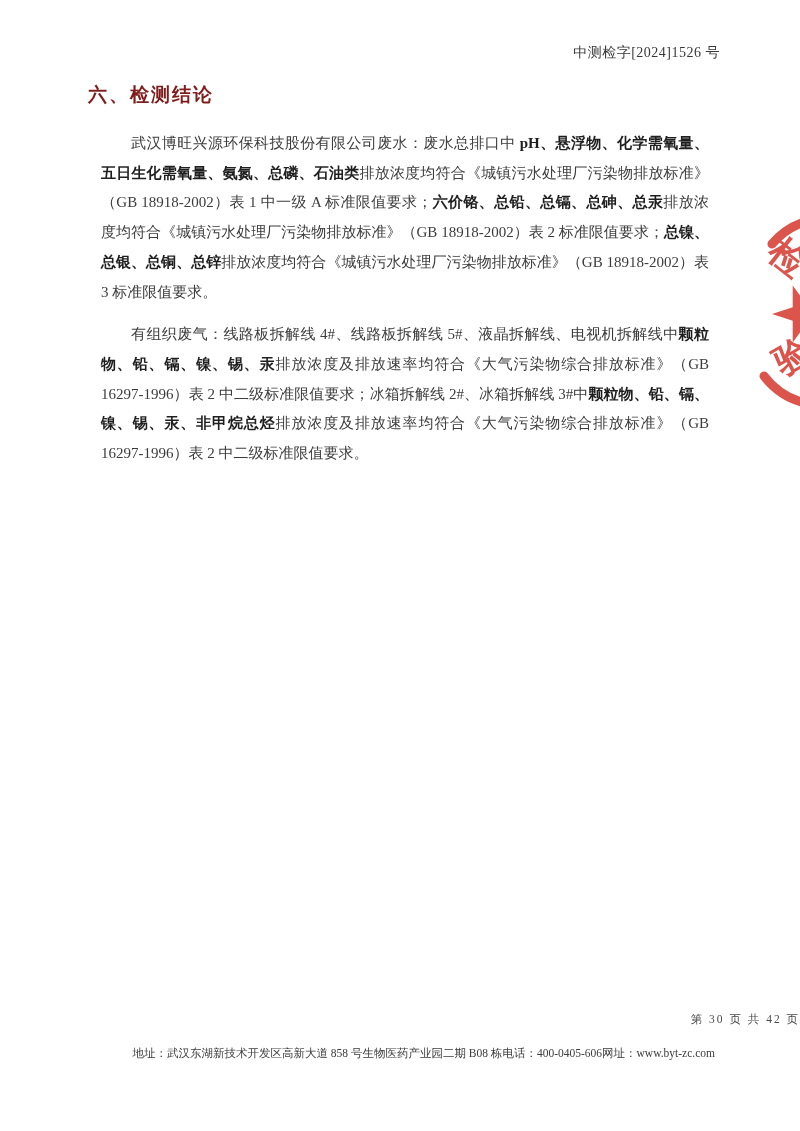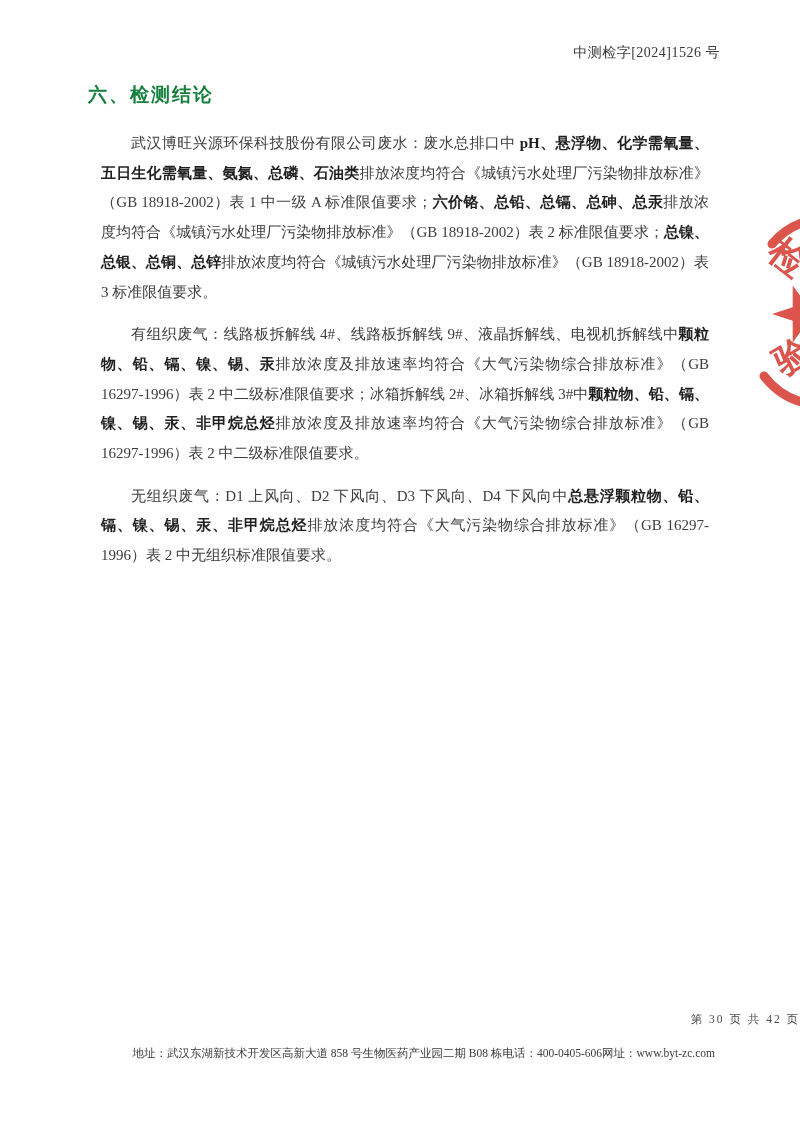--- a/index.html
+++ b/index.html
@@ -20,21 +20,21 @@
     color: #383838;
     letter-spacing: 0.5px;
   }
   .section-title {
     position: absolute;
     top: 82px;
     left: 88px;
     margin: 0;
     font-size: 19px;
     font-weight: bold;
-    color: #15803d;
+    color: #7f1d1d;
     letter-spacing: 2px;
   }
   .doc-body {
     position: absolute;
     top: 116px;
     left: 88px;
     width: 634px;
     font-size: 15px;
     line-height: 29.7px;
     text-align: justify;
@@ -96,22 +96,21 @@
 <body>
 
 <div class="page">
 
   <div class="doc-number">中测检字[2024]1526 号</div>
 
   <h1 class="section-title">六、检测结论</h1>
 
   <div class="doc-body" id="doc-body">
       <p class="para"><span>武汉博旺兴源环保科技股份有限公司废水：废水总排口中 </span><span class="b">pH、悬浮物、化学需氧量、五日生化需氧量、氨氮、总磷、石油类</span><span>排放浓度均符合《城镇污水处理厂污染物排放标准》（GB 18918-2002）表 1 中一级 A 标准限值要求；</span><span class="b">六价铬、总铅、总镉、总砷、总汞</span><span>排放浓度均符合《城镇污水处理厂污染物排放标准》（GB 18918-2002）表 2 标准限值要求；</span><span class="b">总镍、总银、总铜、总锌</span><span>排放浓度均符合《城镇污水处理厂污染物排放标准》（GB 18918-2002）表 3 标准限值要求。</span></p>
-      <p class="para"><span>有组织废气：线路板拆解线 4#、线路板拆解线 9#、液晶拆解线、电视机拆解线中</span><span class="b">颗粒物、铅、镉、镍、锡、汞</span><span>排放浓度及排放速率均符合《大气污染物综合排放标准》（GB 16297-1996）表 2 中二级标准限值要求；冰箱拆解线 2#、冰箱拆解线 3#中</span><span class="b">颗粒物、铅、镉、镍、锡、汞、非甲烷总烃</span><span>排放浓度及排放速率均符合《大气污染物综合排放标准》（GB 16297-1996）表 2 中二级标准限值要求。</span></p>
-      <p class="para"><span>无组织废气：D1 上风向、D2 下风向、D3 下风向、D4 下风向中</span><span class="b">总悬浮颗粒物、铅、镉、镍、锡、汞、非甲烷总烃</span><span>排放浓度均符合《大气污染物综合排放标准》（GB 16297-1996）表 2 中无组织标准限值要求。</span></p>
+      <p class="para"><span>有组织废气：线路板拆解线 4#、线路板拆解线 5#、液晶拆解线、电视机拆解线中</span><span class="b">颗粒物、铅、镉、镍、锡、汞</span><span>排放浓度及排放速率均符合《大气污染物综合排放标准》（GB 16297-1996）表 2 中二级标准限值要求；冰箱拆解线 2#、冰箱拆解线 3#中</span><span class="b">颗粒物、铅、镉、镍、锡、汞、非甲烷总烃</span><span>排放浓度及排放速率均符合《大气污染物综合排放标准》（GB 16297-1996）表 2 中二级标准限值要求。</span></p>
     </div>
 
   <div class="stamp">
     <svg width="110" height="195" viewBox="0 0 110 195">
       <path class="arc" d="M 60 6 A 72 72 0 0 0 20 30"></path>
       <text x="18" y="50" font-size="36" transform="rotate(38 28 40)">检</text>
       <polygon class="star" points="20,100 40.7,93.2 40.7,71.5 53.6,89.1 74.3,82.4 61.5,100 74.3,117.6 53.6,110.9 40.7,128.5 40.7,106.8"></polygon>
       <text x="24" y="160" font-size="36" transform="rotate(-30 30 148)">验</text>
       <path class="arc" d="M 12 162 A 74 74 0 0 0 58 190"></path>
     </svg>

